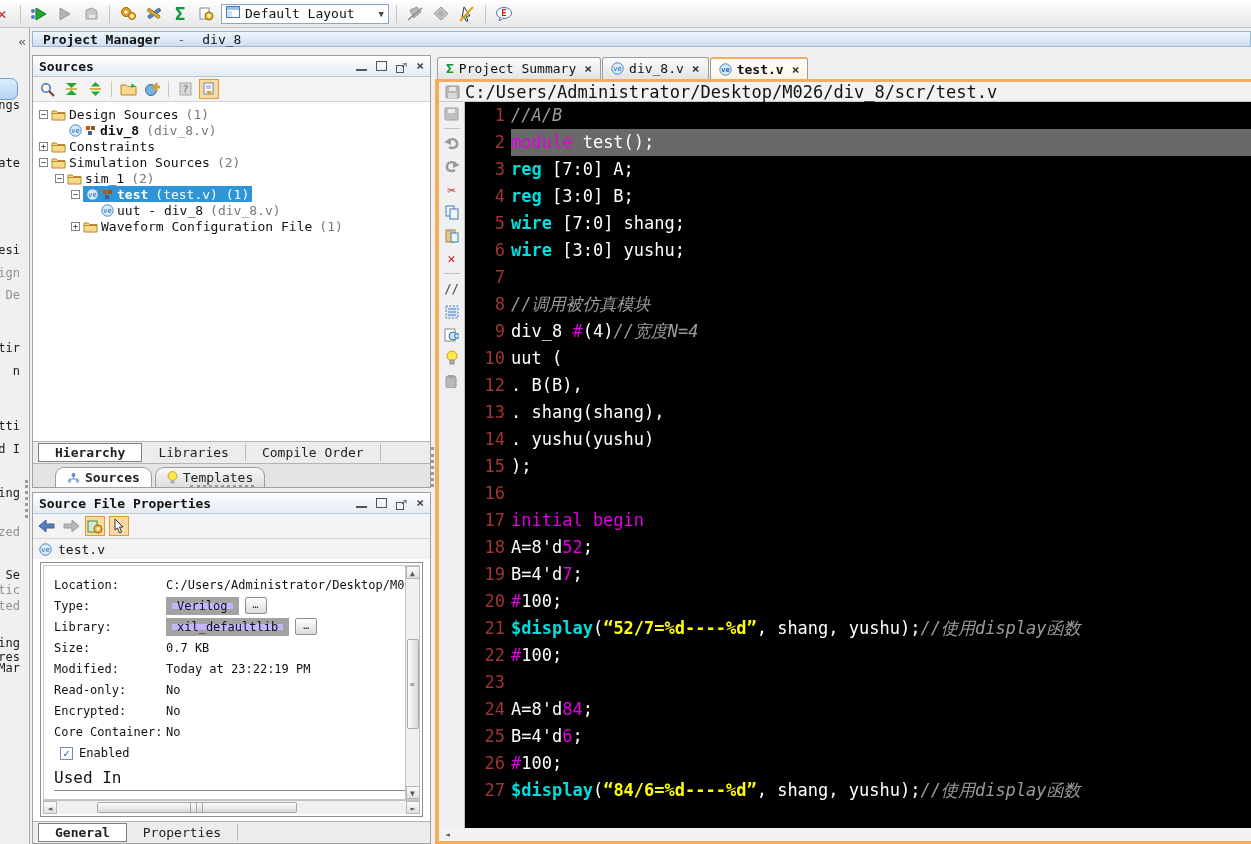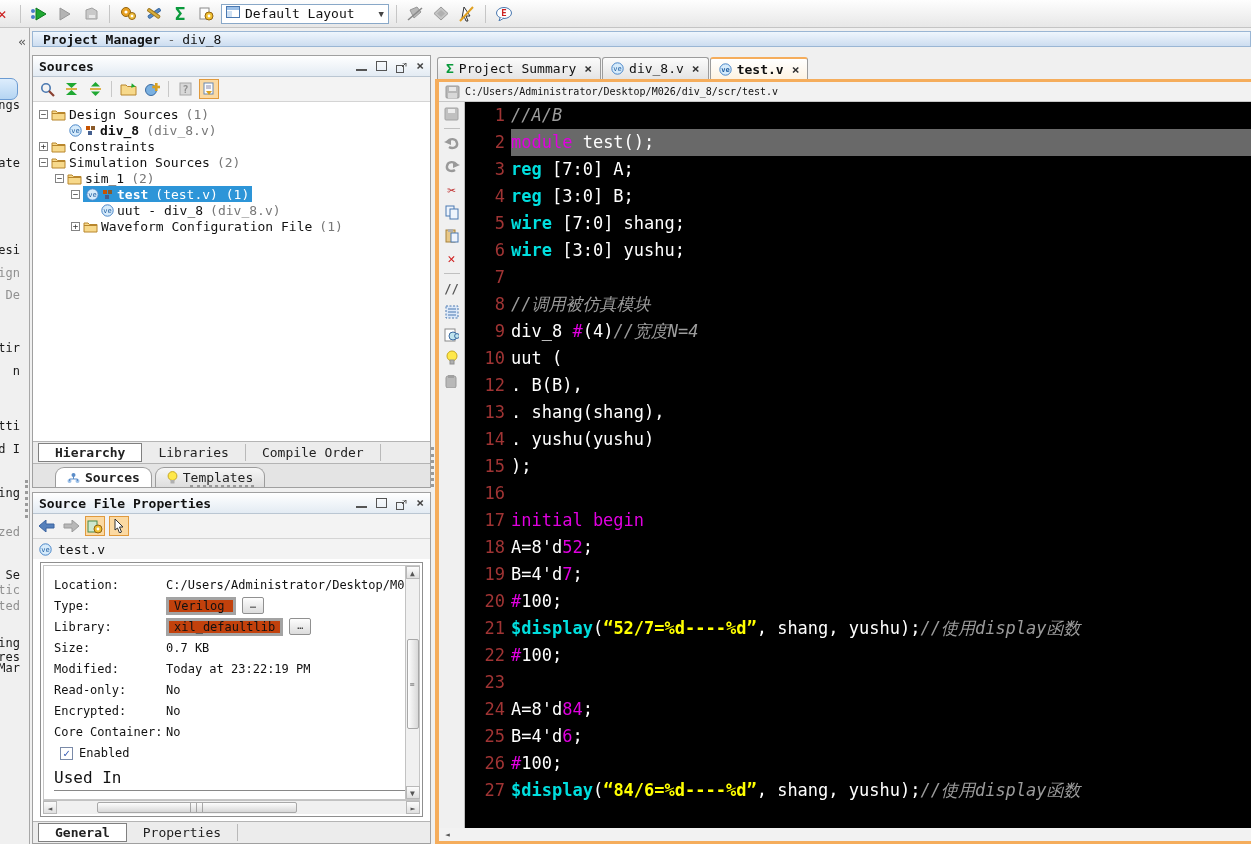--- a/index.html
+++ b/index.html
@@ -19,21 +19,21 @@
 
 .flow-strip{position:absolute;left:0;top:28px;width:30px;height:816px;background:#f0f0f0;border-right:1px solid #a8a8a8;overflow:hidden}
 .flow-collapse{position:absolute;top:6px;right:3px;color:#555;font-size:13px}
 .flow-pill{position:absolute;left:-12px;top:50px;width:30px;height:22px;border:1px solid #6b9bd2;border-radius:7px;
   background:linear-gradient(#ddedfc,#b5d5f2)}
 .flow-frag{position:absolute;right:9px;font-size:12px;color:#1a1a1a;white-space:nowrap}
 .flow-frag.muted{color:#909090}
 .flow-splitter{position:absolute;right:1px;top:452px;width:3px;height:38px;border-left:3px dotted #9a9a9a}
 
 .pm-titlebar{position:absolute;left:32px;top:31px;width:1219px;height:16px;background:linear-gradient(#eff6fd,#cdddf0);
-  border:1px solid #9ab6d4;display:flex;align-items:flex-start;gap:7px;padding-left:10px}
+  border:1px solid #9ab6d4;display:flex;align-items:flex-start;gap:17px;padding-left:10px}
 .pm-title{font-weight:bold;font-size:13px}
 .pm-dash{color:#666}
 
 .panel{position:absolute;background:#fff;border:1px solid #a0a0a0;display:flex;flex-direction:column}
 #sources-panel{left:32px;top:55px;width:399px;height:433px}
 #props-panel{left:32px;top:492px;width:399px;height:352px}
 .panel-header{height:21px;flex:none;background:linear-gradient(#ffffff,#e3ebf3);border-bottom:1px solid #bac6d2;
   display:flex;align-items:center;padding:0 6px}
 .panel-title{font-weight:bold;font-size:13px}
 .win-btns{margin-left:auto;display:flex;gap:9px;align-items:center}
@@ -68,21 +68,21 @@
 .h-splitter-dots{position:absolute;left:190px;top:485px;width:64px;height:4px;border-top:3px dotted #9a9a9a}
 .v-splitter-dots{position:absolute;left:431px;top:447px;width:4px;height:40px;border-left:3px dotted #9a9a9a}
 
 .props-filerow{height:20px;flex:none;display:flex;align-items:center;gap:6px;padding-left:6px;font-size:13px;background:#f3f3f3}
 .props-box{margin:3px 7px 4px 7px;flex:1;border:1px solid #8f8f8f;padding:2px;display:flex;flex-direction:column;min-height:0;background:#fff}
 .props-mid{flex:1;display:flex;min-height:0;border:1px solid #c6c6c6}
 .props-inner{flex:1;overflow:hidden;padding:8px 0 0 10px;display:flex;flex-direction:column;gap:0}
 .prow{display:flex;align-items:center;height:21px;flex:none;font-size:12px}
 .prow .plab{width:112px;flex:none;color:#111}
 .prow .pval{color:#111}
-.pinput{border:3px solid #a3a3a3;background:#c2410c;padding:1px 5px;height:18px;display:flex;align-items:center;min-width:70px}
+.pinput{border:6px solid #a3a3a3;background:#c4b5fd;padding:1px 5px;height:18px;display:flex;align-items:center;min-width:70px}
 .dots-btn{margin-left:6px;width:22px;height:17px;background:linear-gradient(#fdfdfd,#dcdcdc);border:1px solid #909090;
   border-radius:2px;font-size:10px;line-height:13px;text-align:center;color:#333}
 .chk-row{display:flex;align-items:center;gap:6px;height:22px;padding-left:6px;font-size:12px;flex:none}
 .chkbox{width:13px;height:13px;border:1px solid #7a8aa8;background:#fff;color:#2f56b0;font-size:11px;line-height:12px;text-align:center;font-weight:bold}
 .usedin{margin-top:4px;font-size:16px;border-bottom:1px solid #888;padding-bottom:3px;width:355px;flex:none}
 
 .vscroll{width:14px;flex:none;background:#f0f0f0;border-left:1px solid #c2c2c2;display:flex;flex-direction:column;align-items:center}
 .vscroll .arr{height:13px;width:14px;font-size:8px;color:#555;text-align:center;line-height:13px;background:linear-gradient(#fcfcfc,#dfdfdf);border:1px solid #b8b8b8}
 .vthumb{margin-top:60px;width:12px;height:90px;background:linear-gradient(90deg,#fdfdfd,#d8d8d8);border:1px solid #a8a8a8;border-radius:2px;
   display:flex;align-items:center;justify-content:center;color:#888;font-size:8px}
@@ -92,21 +92,21 @@
   display:flex;align-items:center;justify-content:center;color:#888;font-size:8px;letter-spacing:1px}
 
 #editor{position:absolute;left:435px;top:55px;width:816px;height:789px;display:flex;flex-direction:column}
 .etabbar{height:24px;flex:none;display:flex;align-items:flex-end;background:#f0f0f0;padding-left:2px}
 .etab{height:22px;display:flex;align-items:center;gap:5px;padding:0 8px;font-size:13px;margin-right:1px;
   background:linear-gradient(#fbfbfb,#e4e4e4);border:1px solid #9c9c9c;border-bottom:none;border-radius:3px 3px 0 0;color:#111}
 .etab.active{background:linear-gradient(#fff,#fdf3e3);border-top:2px solid #f5ad5c;font-weight:bold}
 .etab .tclose{font-weight:bold;color:#333;margin-left:3px}
 .eframe{flex:1;min-height:0;border-left:4px solid #f5ad5c;border-top:3px solid #f5ad5c;border-bottom:3px solid #f5ad5c;
   display:flex;flex-direction:column;background:#000}
-.pathbar{height:20px;flex:none;background:#f2f2f2;border-bottom:1px solid #c6c6c6;display:flex;align-items:center;font-size:10px}
+.pathbar{height:20px;flex:none;background:#f2f2f2;border-bottom:1px solid #c6c6c6;display:flex;align-items:center;font-size:17px}
 .path-icon-cell{width:26px;flex:none;display:flex;justify-content:center}
 .editor-main{flex:1;min-height:0;display:flex}
 .gutter-icons{width:26px;flex:none;background:#f0f0f0;border-right:1px solid #bdbdbd;display:flex;flex-direction:column;
   align-items:center;padding-top:3px;gap:6px}
 .gi{width:18px;height:17px;display:flex;align-items:center;justify-content:center;flex:none}
 .gi-sep{width:16px;height:1px;background:#c0c0c0;flex:none}
 .code-area{flex:1;min-width:0;background:#000;overflow:hidden}
 .code-line{display:flex;height:27px;line-height:27px;font-size:17px;white-space:pre}
 .lnum{width:46px;flex:none;text-align:right;padding-right:6px;color:#a03434}
 .lbody{flex:1;color:#fff}

